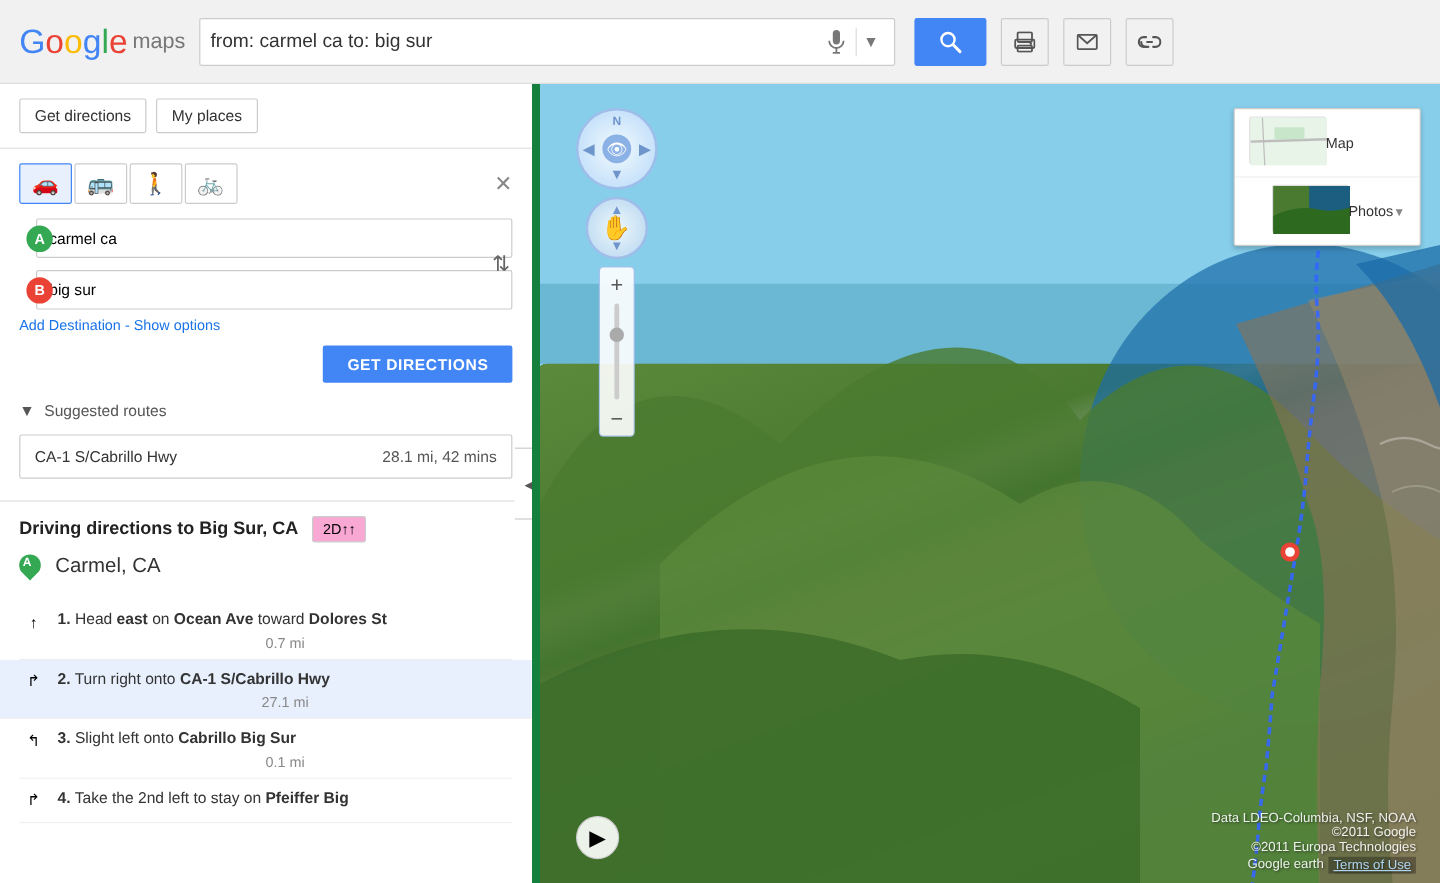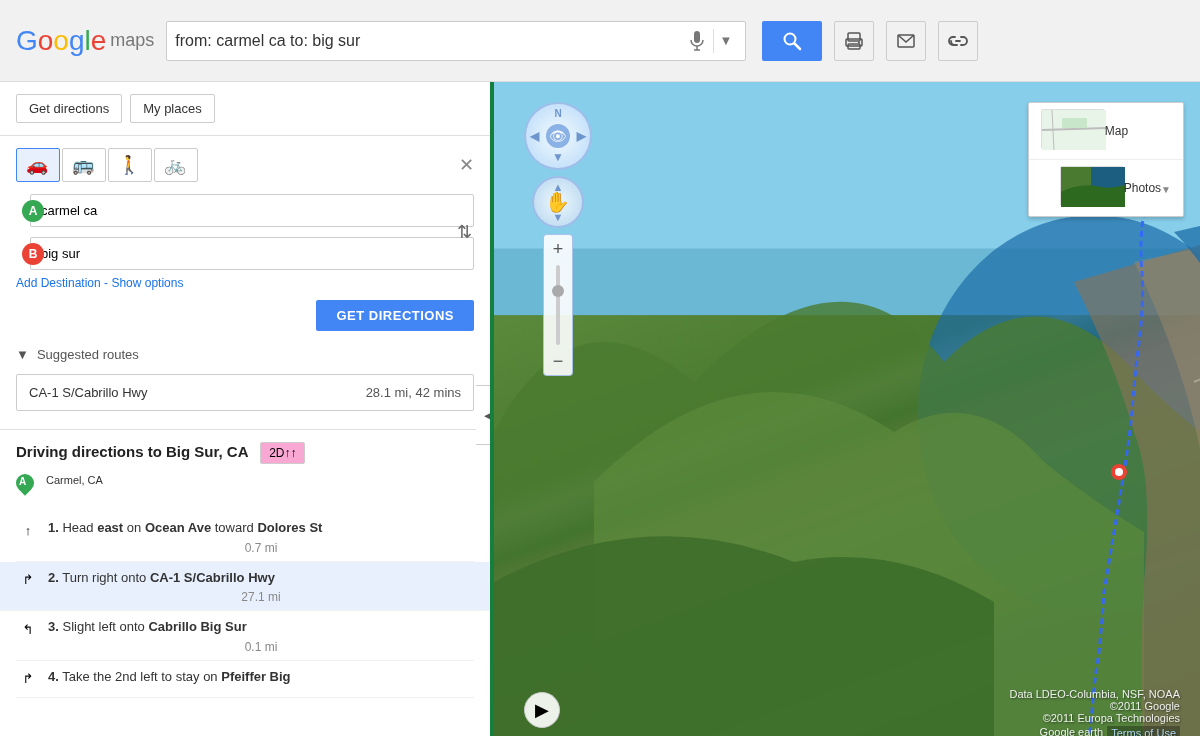--- a/index.html
+++ b/index.html
@@ -2,21 +2,21 @@
 <html><head>
   <meta charset="utf-8">
   <style>
     * { box-sizing: border-box; margin: 0; padding: 0; }
     body { font-family: Arial, sans-serif; font-size: 13px; background: #f5f5f5; width: 1200px; height: 736px; overflow: hidden; }
 
     
     #header {
       background: #f1f1f1;
       border-bottom: 1px solid #ddd;
-      height: 82px;
+      height: 70px;
       display: flex;
       align-items: center;
       padding: 16px 16px;
       gap: 12px;
     }
     #logo {
       display: flex;
       align-items: center;
       gap: 0;
     }
@@ -102,23 +102,23 @@
     }
 
     
     #main {
       display: flex;
       height: calc(736px - 70px);
     }
 
     
     #sidebar {
-      width: 494px;
+      width: 450px;
       background: white;
-      border-right: 4px solid #15803d;
+      border-right: 7px solid #15803d;
       overflow-y: auto;
       position: relative;
     }
 
     #sidebar-top {
       padding: 12px 16px;
       border-bottom: 1px solid #e0e0e0;
       display: flex;
       gap: 8px;
     }
@@ -282,21 +282,21 @@
       vertical-align: middle;
     }
 
     .start-point {
       display: flex;
       align-items: flex-start;
       gap: 8px;
       margin: 10px 0;
     }
     .start-name {
-      font-size: 11px;
+      font-size: 17px;
       color: #333;
       font-weight: normal;
     }
 
     .step {
       padding: 6px 0;
       border-bottom: 1px solid #f0f0f0;
       position: relative;
     }
     .step-number {

